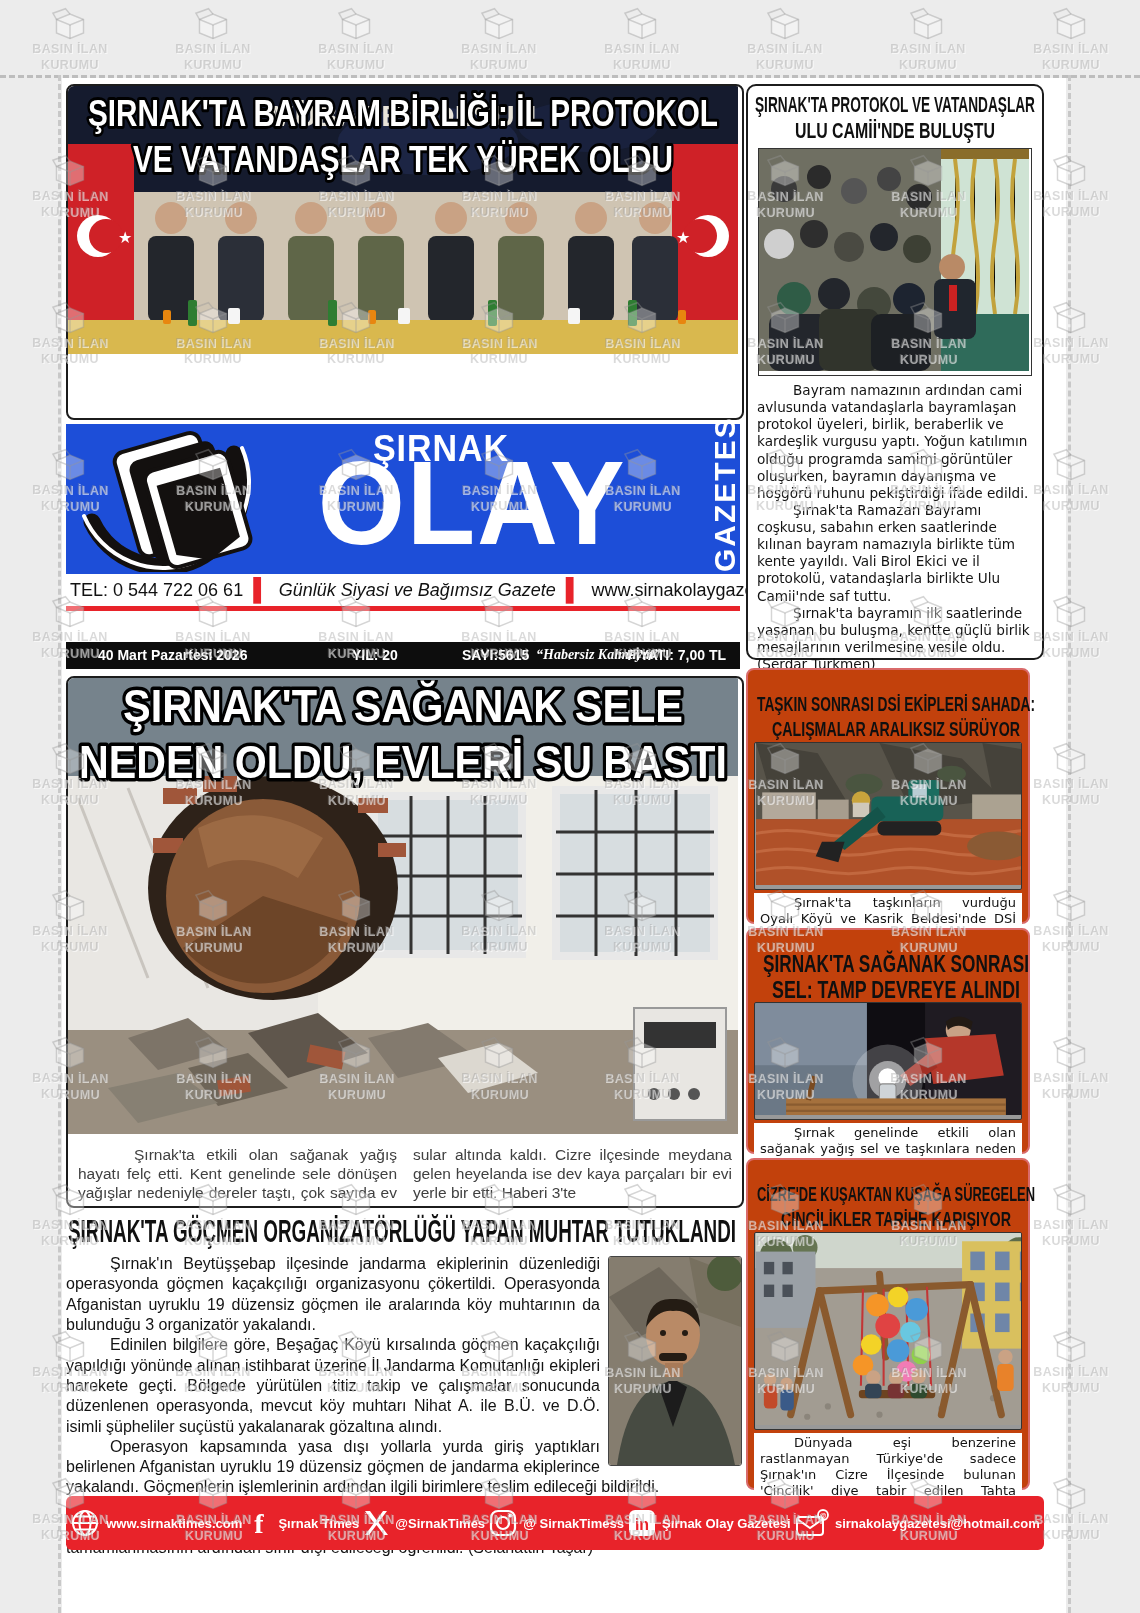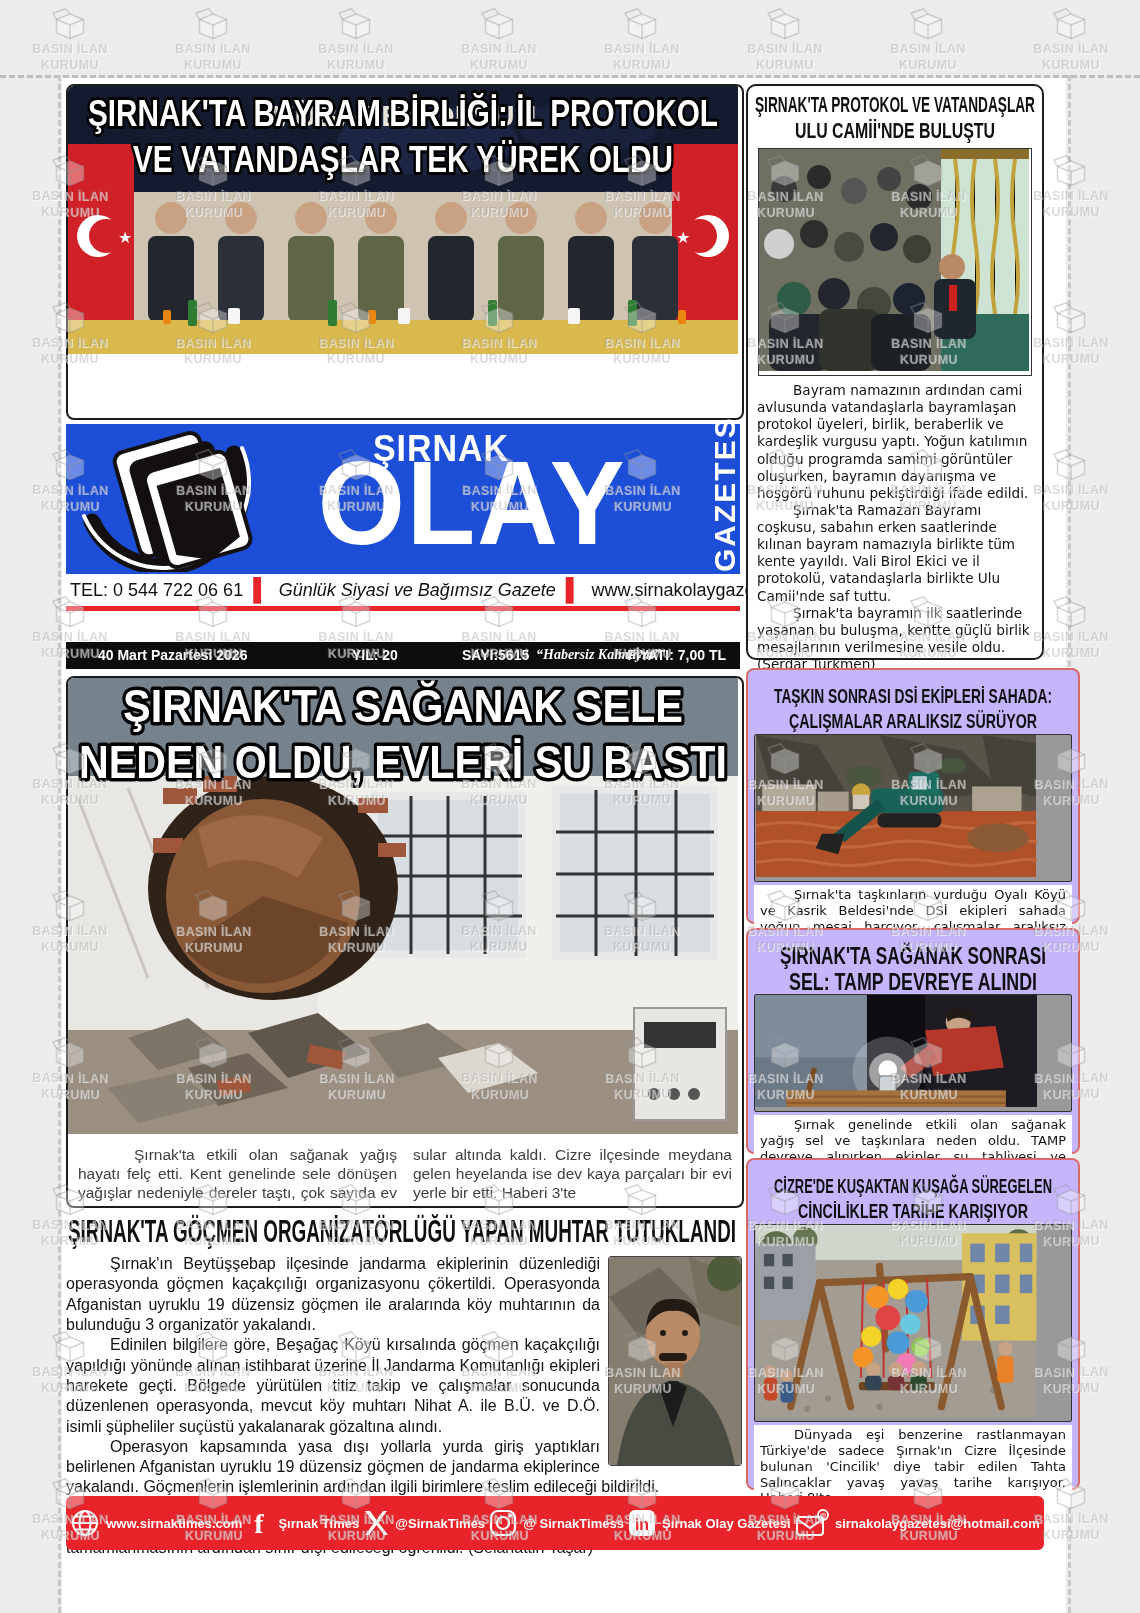--- a/index.html
+++ b/index.html
@@ -44,21 +44,21 @@
   
   .muhtar{left:4px;top:1134px;width:676px;height:278px;}
   .muhtar .body{font:16px/1.27 "Liberation Sans",sans-serif;text-align:justify;color:#131313;}
   .muhtar p{margin:0;}
   .muhtar p.ind{text-indent:44px;}
   .muhtar .portrait{float:right;width:132px;height:208px;margin:2px 0 2px 8px;border:1px solid #444;border-radius:3px;overflow:hidden;}
   
   .storyB{left:684px;top:6px;width:298px;height:576px;border:2px solid #1c1c1c;border-radius:10px;background:#fff;box-sizing:border-box;}
   .storyB .body{padding:6px 9px 0 9px;font:13.6px/1.26 "DejaVu Sans",sans-serif;color:#131313;text-align:left;}
   .storyB .body p{margin:0;text-indent:36px;}
-  .pinkPanel{left:684px;width:334px;background:#c4b5fd;border:2px solid #d96a6a;border-radius:8px;box-sizing:border-box;padding:12px 6px;}
+  .pinkPanel{left:684px;width:284px;background:#c2410c;border:2px solid #d96a6a;border-radius:8px;box-sizing:border-box;padding:20px 6px;}
   .pinkPanel .ph{border:1px solid #333;border-radius:2px;overflow:hidden;background:#999;}
   .pinkPanel .cap{background:#fff;margin-top:3px;padding:2px 6px;font:13px/1.22 "DejaVu Sans",sans-serif;text-align:justify;color:#131313;}
   .pinkPanel .cap .ind{text-indent:34px;}
   
   .footer{left:4px;top:1418px;width:978px;height:54px;background:#e8232a;border-radius:6px;display:flex;align-items:center;justify-content:space-evenly;z-index:2;}
   .f-item{display:flex;align-items:center;gap:6px;}
   .f-item .lbl{color:#fff;font-weight:bold;font-size:13px;white-space:nowrap;}
   .f-icon{display:flex;align-items:center;}
 </style>
 </head>

